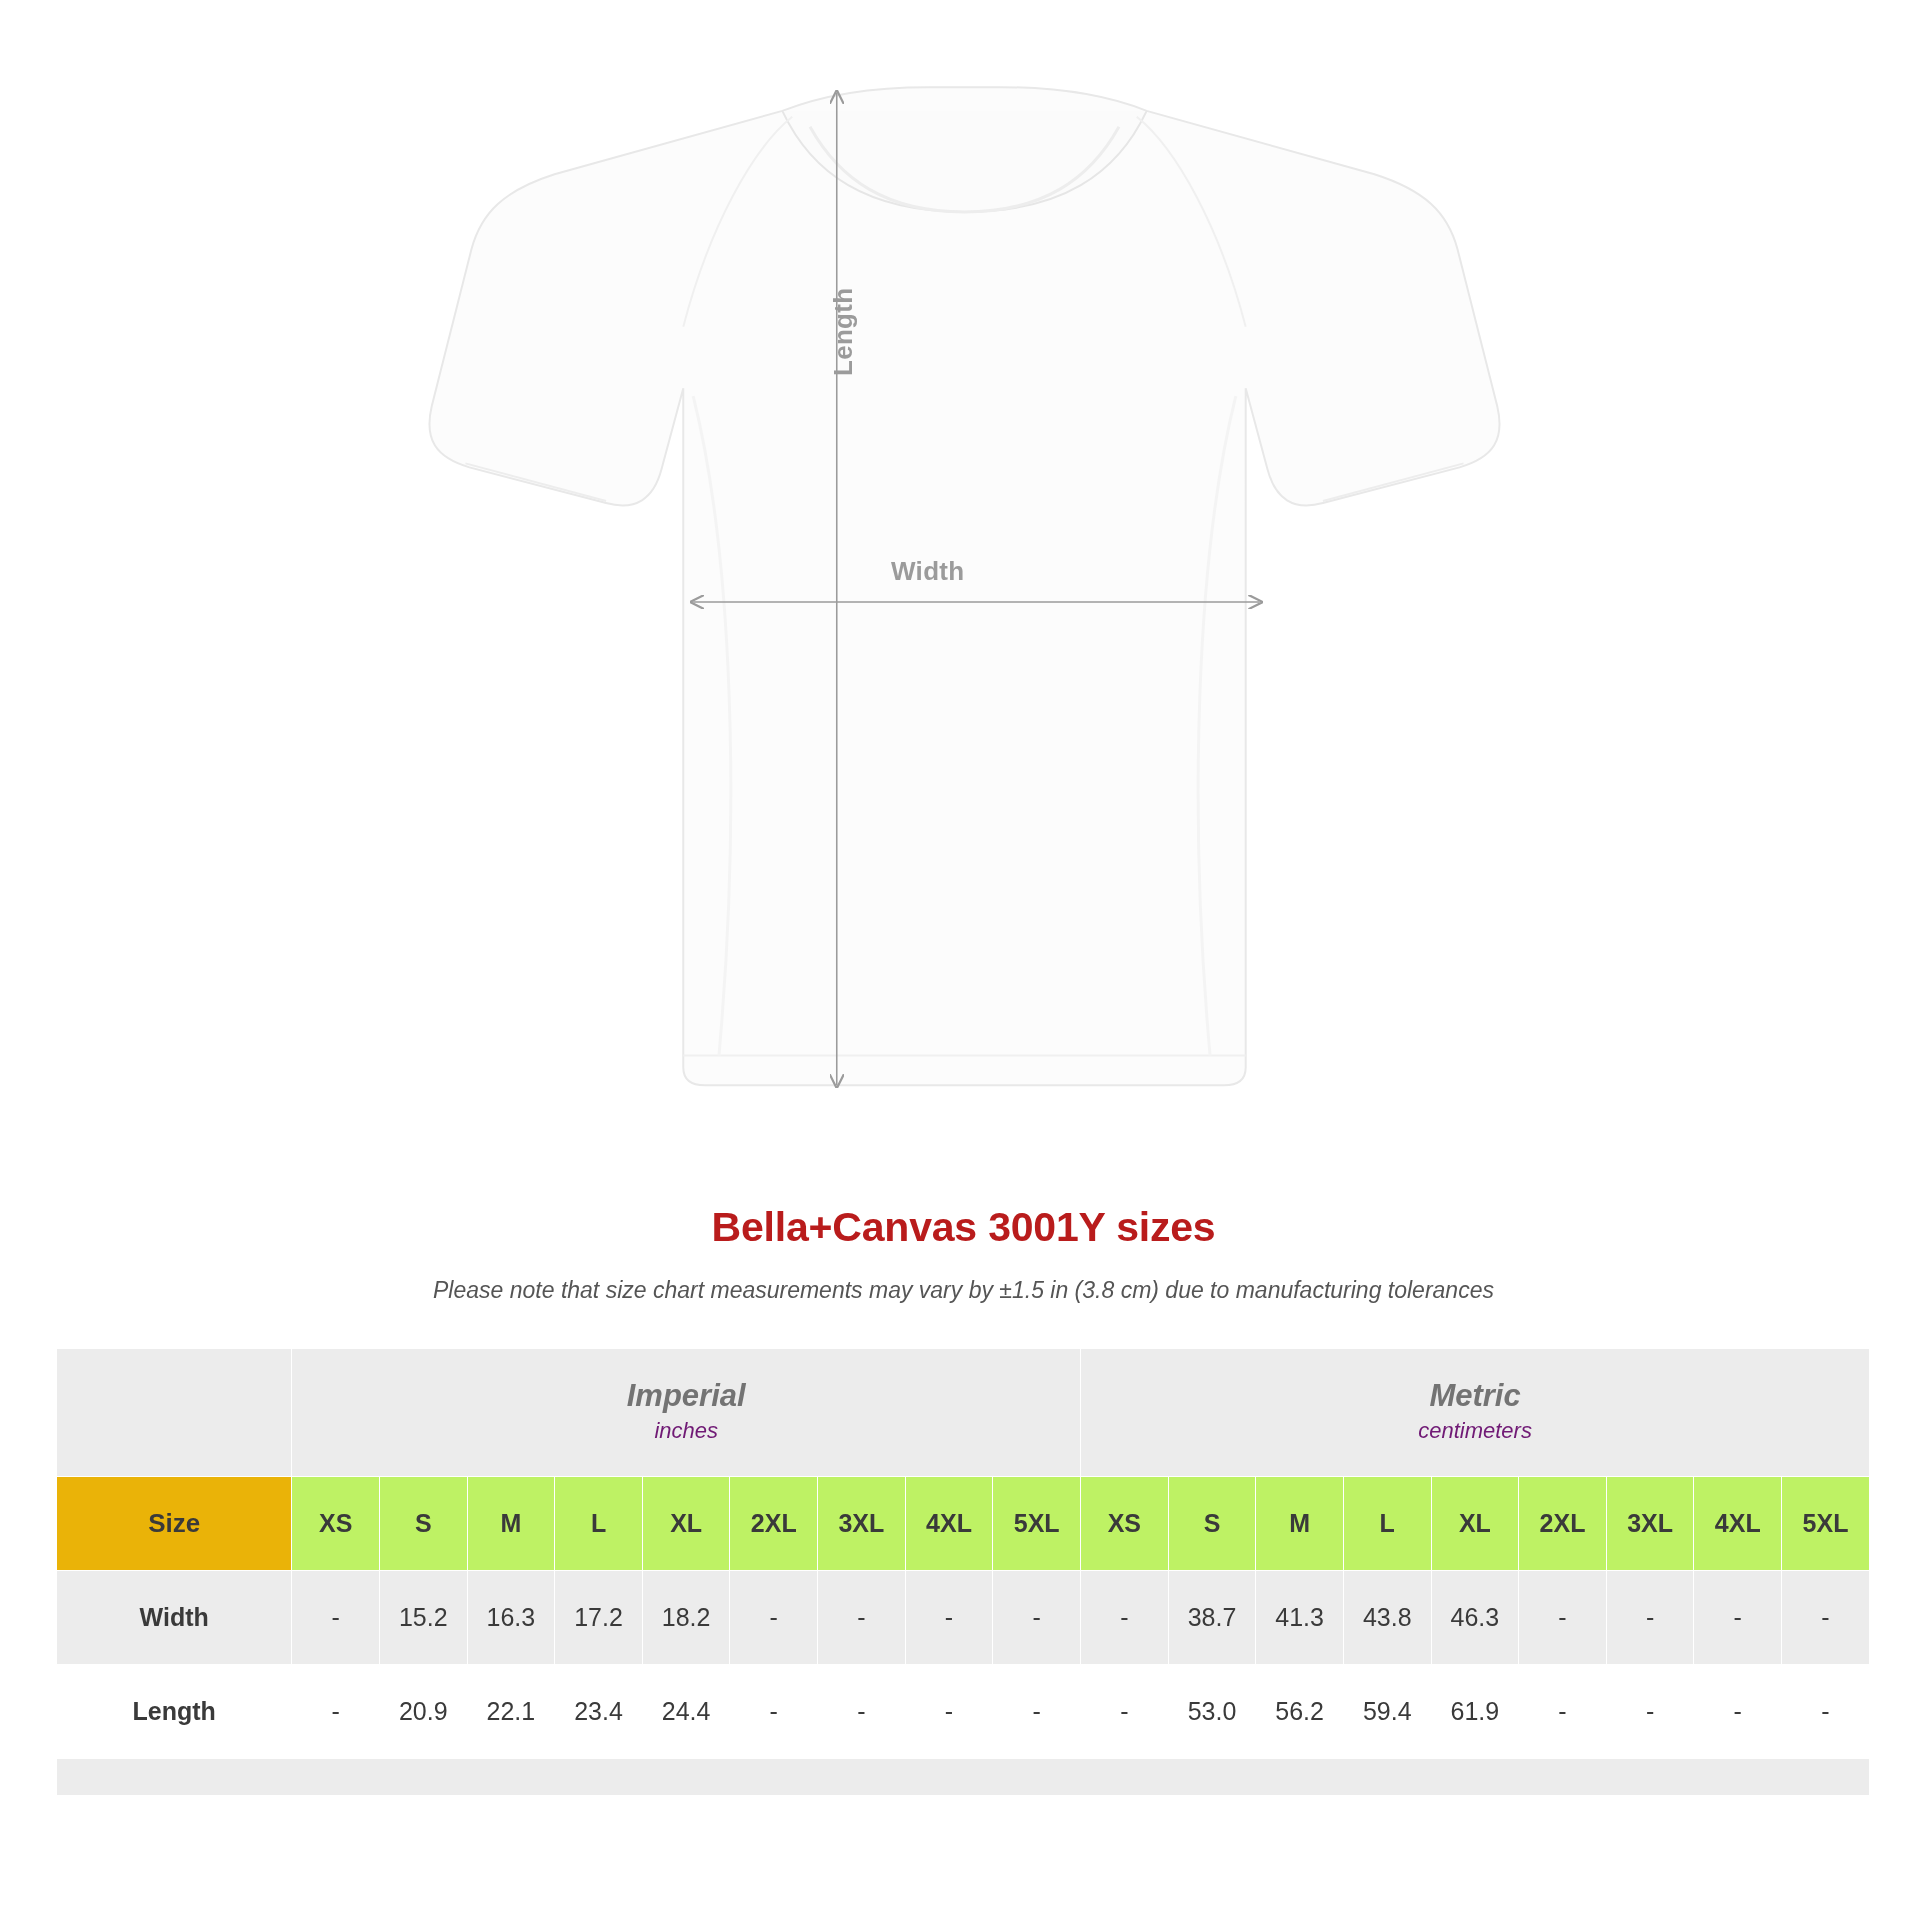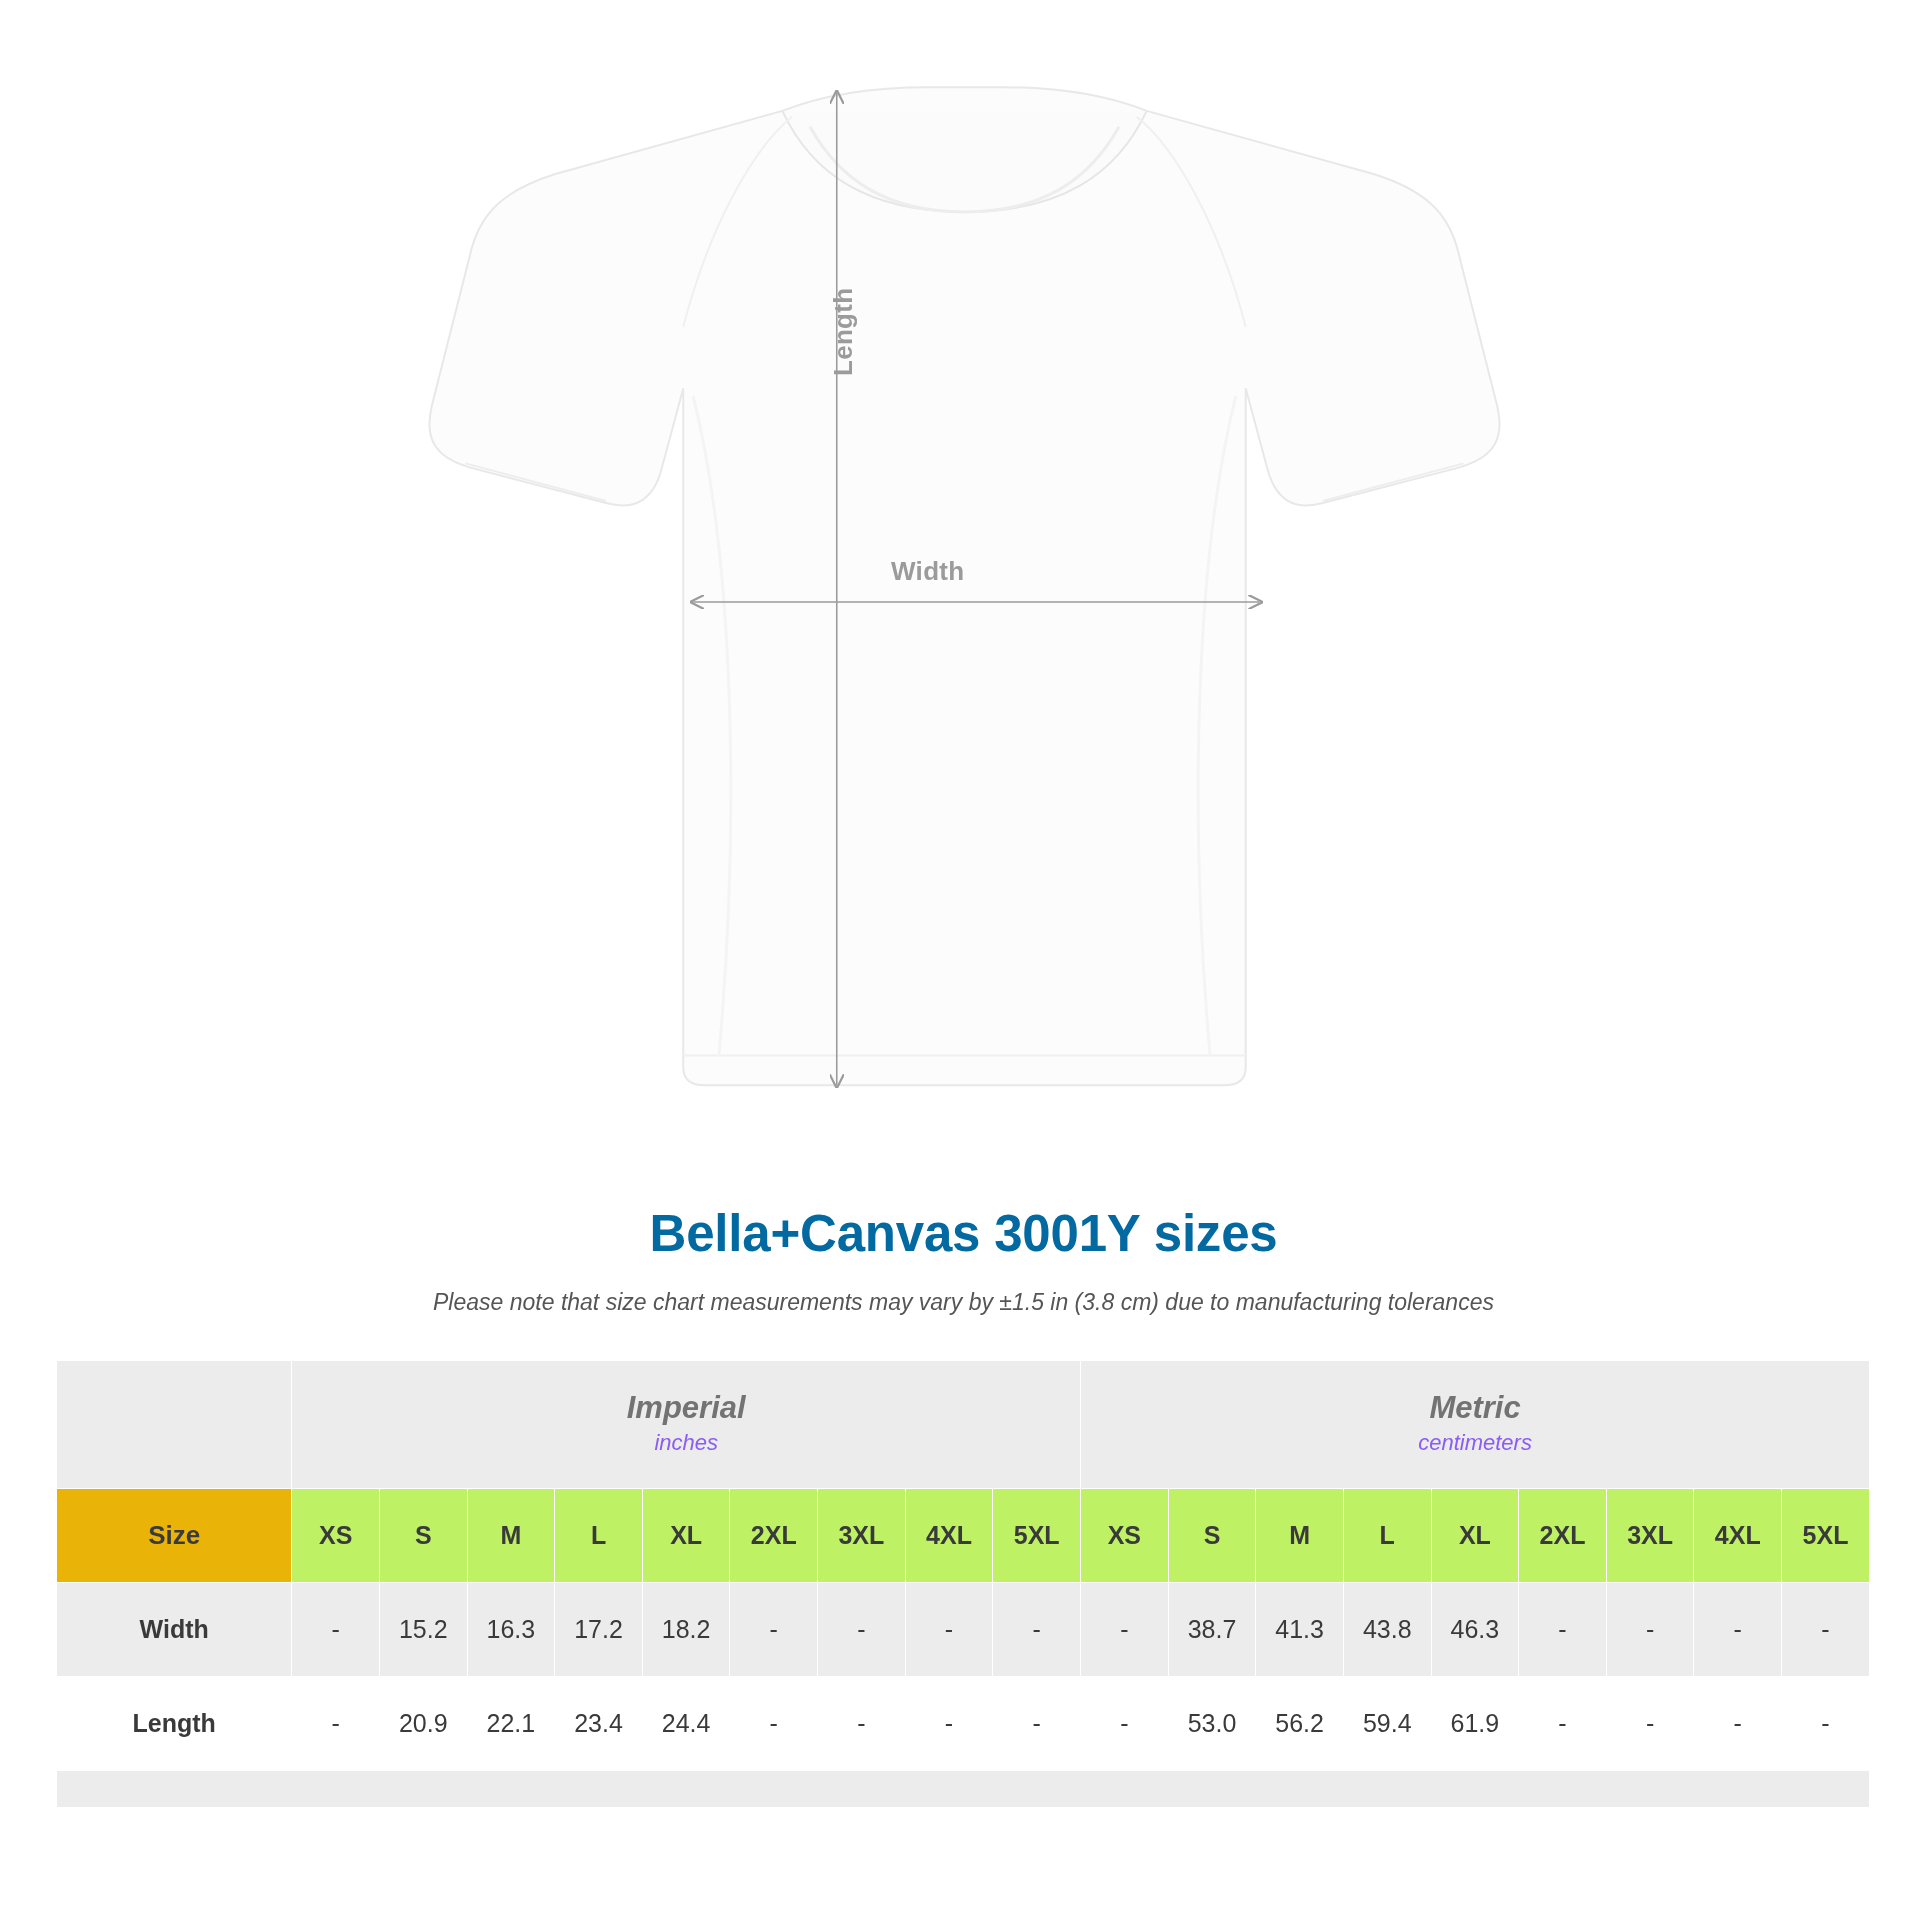--- a/index.html
+++ b/index.html
@@ -60,23 +60,23 @@
     letter-spacing: 0.3px;
     white-space: nowrap;
   }
 
   
   .title-block {
     text-align: center;
     margin-top: 95px;
   }
   .chart-title {
-    font-size: 51px;
-    font-weight: bold;
-    color: #0369a1;
+    font-size: 41px;
+    font-weight: bold;
+    color: #b91c1c;
     letter-spacing: -0.2px;
   }
   .chart-note {
     margin-top: 26px;
     font-size: 23px;
     font-style: italic;
     color: #555555;
   }
 
   
@@ -104,21 +104,21 @@
   .unit-name {
     font-size: 31px;
     font-weight: bold;
     font-style: italic;
     color: #737373;
     line-height: 1.15;
   }
   .unit-sub {
     font-size: 22px;
     font-style: italic;
-    color: #8b5cf6;
+    color: #701a75;
     line-height: 1.5;
   }
   .hdr-row td {
     background: #bef264;
     height: 93px;
     font-weight: bold;
     color: #4a4a4a;
     font-size: 25px;
   }
   .hdr-row td.size-label {

